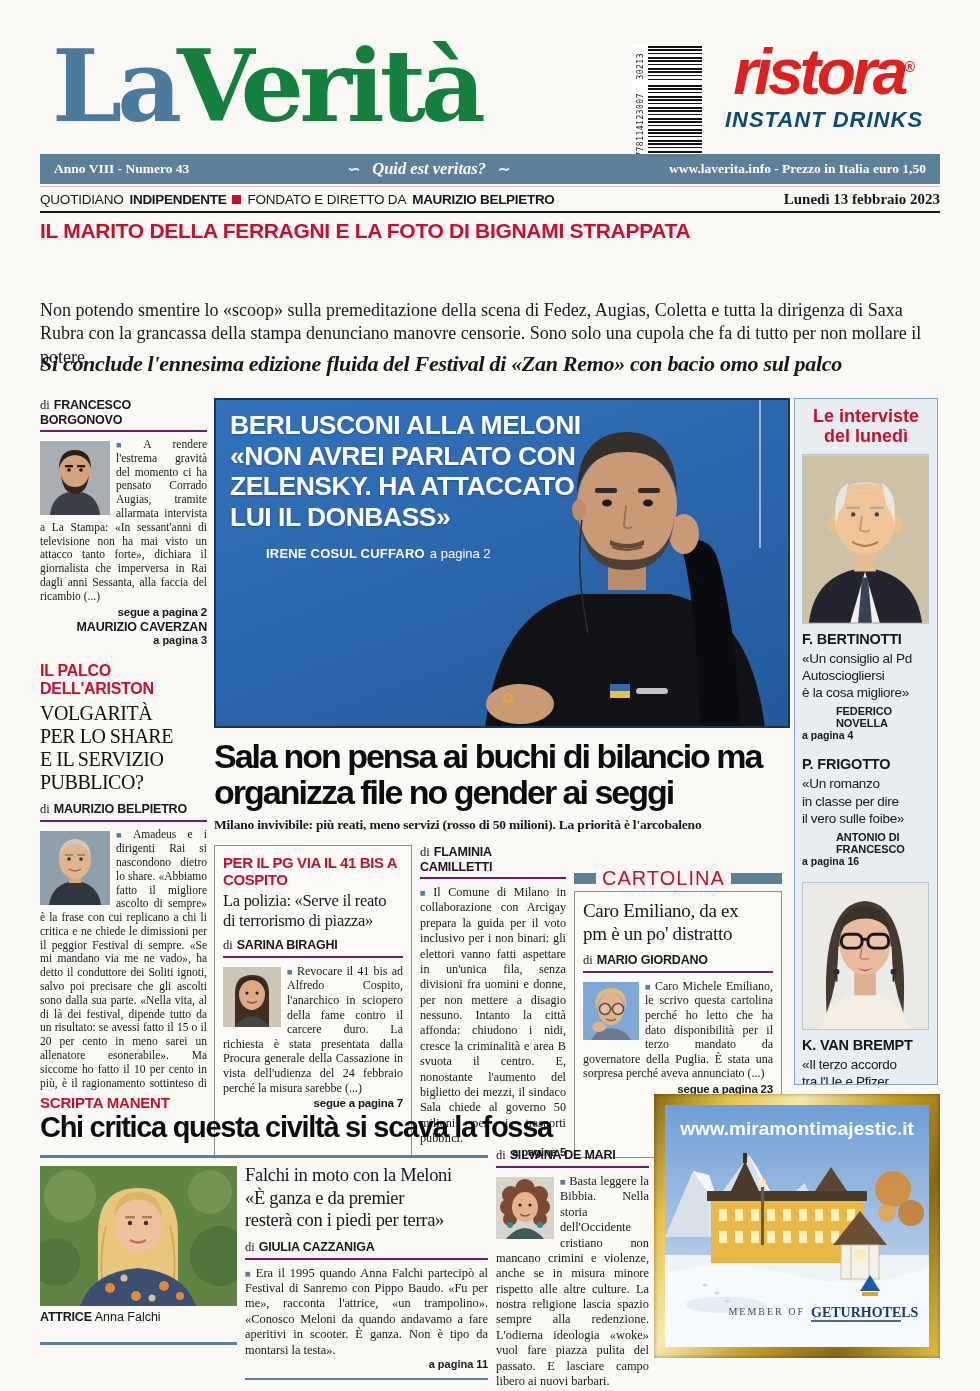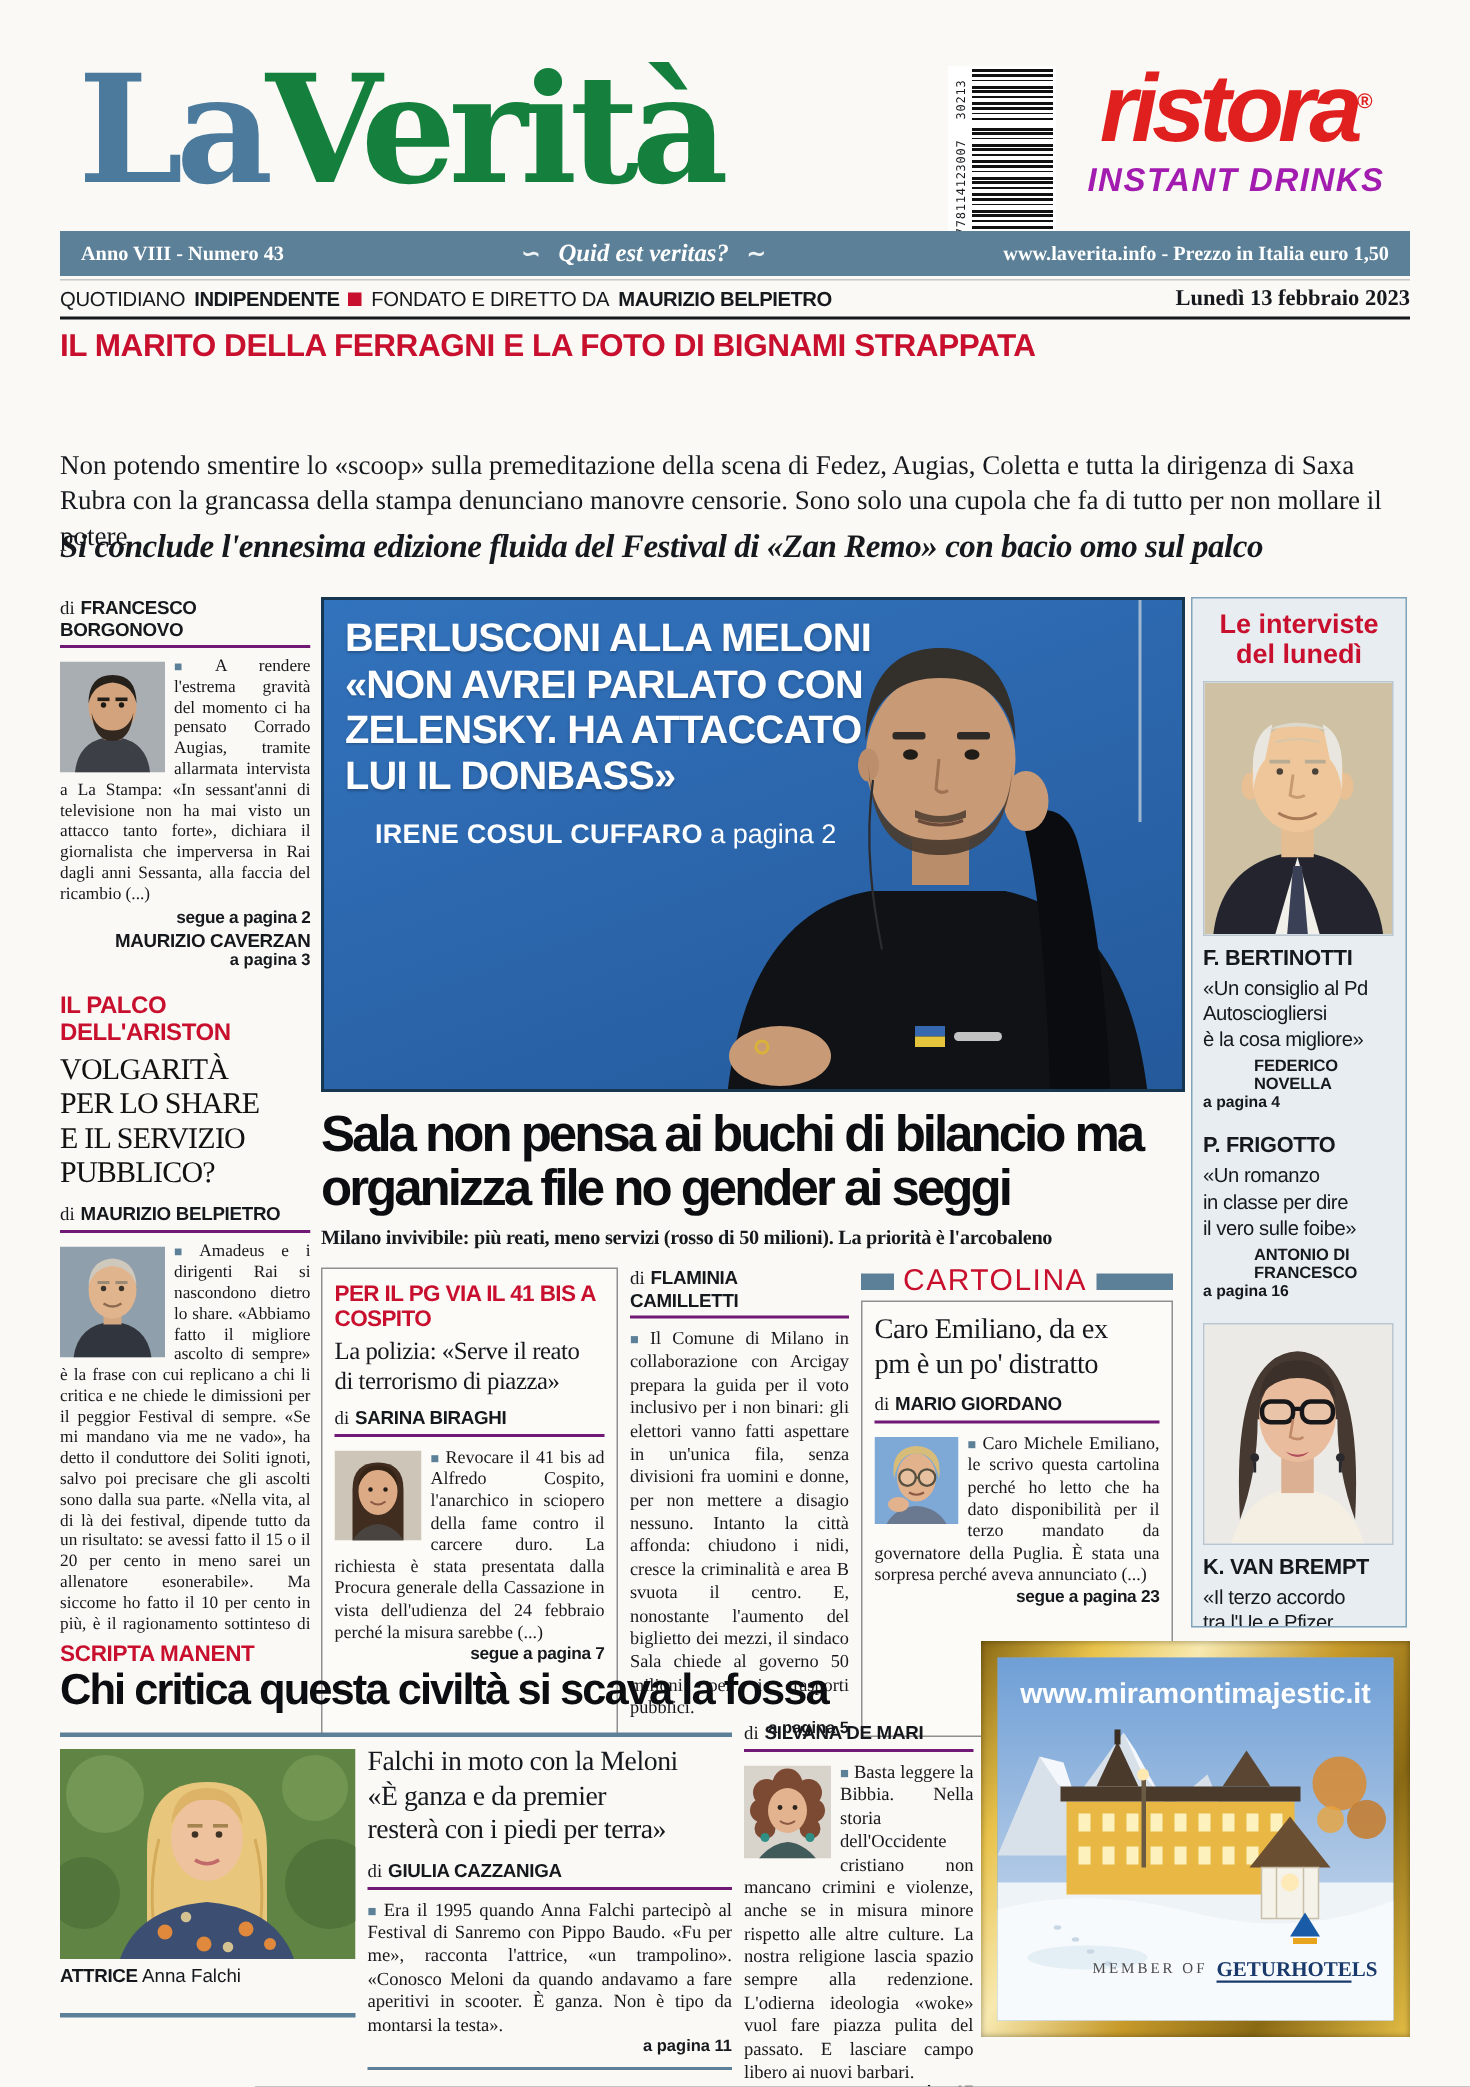--- a/index.html
+++ b/index.html
@@ -17,21 +17,21 @@
   .logo .la { color:#4b7a9c; } .logo .ver { color:#15803d; }
   .barcode { left:632px; top:44px; width:72px; height:122px; display:flex; gap:2px; background:#fff; padding:2px; }
   .bc-nums { width:12px; display:flex; flex-direction:column; justify-content:space-around; align-items:center; }
   .bc-nums span { writing-mode:vertical-rl; transform:rotate(180deg); font-family:"DejaVu Sans Mono", monospace; font-size:8px; letter-spacing:0.5px; }
   .bc-bars { flex:1; display:flex; flex-direction:column; gap:5px; }
   .bc-bars div { background:repeating-linear-gradient(to bottom,#111 0 2px,#fff 2px 3px,#111 3px 5px,#fff 5px 7px,#111 7px 8px,#fff 8px 11px); }
   .bc-b1 { height:34px; } .bc-b2 { flex:1; }
   .ristora { left:710px; top:40px; width:228px; text-align:center; }
   .ristora-word { font-size:64px; font-weight:700; font-style:italic; color:#e01f1f; letter-spacing:-4px; line-height:1; }
   .ristora-word sup { font-size:14px; letter-spacing:0; }
-  .ristora-sub { font-size:22px; font-weight:700; font-style:italic; color:#a21caf; letter-spacing:1px; margin-top:3px; }
+  .ristora-sub { font-size:22px; font-weight:700; font-style:italic; color:#0c4a6e; letter-spacing:1px; margin-top:3px; }
 
   .strip { left:40px; top:154px; width:900px; height:30px; background:#5c8097; color:#fff;
            display:flex; align-items:center; justify-content:space-between; padding:0 14px;
            font-family:"Liberation Serif", serif; font-weight:700; font-size:13.5px; }
   .strip-motto { font-style:italic; font-size:16.5px; display:flex; gap:12px; align-items:center; }
   .orn { font-style:normal; font-size:15px; opacity:.9; }
   .orn.flip { transform:scaleX(-1); display:inline-block; }
 
   .subrow { left:40px; top:186px; width:900px; height:27px; display:flex; align-items:center;
             justify-content:space-between; border-top:1px solid #c6c6c6; border-bottom:2px solid #15181c; }
@@ -64,34 +64,34 @@
   .related { text-align:right; font-size:12.5px; font-weight:700; letter-spacing:-0.2px; margin-top:2px; }
   .relpage { text-align:right; font-size:11px; font-weight:700; }
   .ariston { margin-top:16px; }
   .ariston-k { font-size:16px; font-weight:700; letter-spacing:-0.3px; }
   .ariston-h { font-size:20px; line-height:1.16; letter-spacing:-0.5px; margin:4px 0 8px; color:#111; }
 
   .photo-box { position:relative; width:576px; height:330px; border:2px solid #16374f;
                background:linear-gradient(160deg,#3273bd,#2a63a8 60%,#245a9c); overflow:hidden; }
   .z-head { position:absolute; left:14px; top:10px; width:380px; color:#fff; font-size:26.5px;
             font-weight:700; line-height:1.16; letter-spacing:-0.5px; text-shadow:0 1px 2px rgba(0,0,0,.25); }
-  .z-byl { position:absolute; left:2px; top:146px; color:#fff; font-size:18px;padding-left:32px; }
+  .z-byl { position:absolute; left:18px; top:146px; color:#fff; font-size:13px;padding-left:32px; }
   .z-byl .b { font-weight:700; letter-spacing:0.2px; margin-right:5px; }
 
   .sala-h { margin-top:10px; font-size:34px; font-weight:700; letter-spacing:-2px; line-height:1.06; color:#0c0d10; }
   .sala-d { margin-top:7px; font-weight:700; font-size:13.5px; letter-spacing:-0.2px; }
 
   .triple { display:flex; gap:8px; margin-top:12px; align-items:stretch; }
   .boxed { border:1.5px solid #8f8f8f; padding:8px; background:#fcfbf8; }
   .cospito { width:198px; }
   .cospito-k { font-size:15px; font-weight:700; letter-spacing:-0.4px; }
   .cospito-h { font-size:16.5px; line-height:1.2; letter-spacing:-0.3px; margin:3px 0 7px; }
   .small-body { font-size:12px; line-height:1.22; margin-top:6px; }
   .camilletti { width:146px; }
-  .cartolina { width:208px; display:flex; flex-direction:column; }
+  .cartolina { width:208px; display:flex; flex-direction:column;margin-top:24px; }
   .cart-head { display:flex; align-items:center; gap:6px; height:18px; }
   .cart-bar { height:11px; background:#5c8097; }
   .cb1 { width:22px; } .cb2 { flex:1; }
   .cart-label { font-size:20px; letter-spacing:1px; color:#c8102e; line-height:1; }
   .cart-box { border:1.5px solid #8f8f8f; padding:8px; margin-top:4px; flex:1; background:#fcfbf8; }
   .cart-h { font-size:19px; line-height:1.2; letter-spacing:-0.3px; margin-bottom:7px; }
 
   .int-title { color:#c8102e; font-size:18px; font-weight:700; text-align:center; line-height:1.1; }
   .int-photo { display:block; margin-top:7px; border:1px solid #b9c6cf; }
   .int-name { font-size:14.5px; font-weight:700; letter-spacing:-0.2px; margin-top:7px; }

